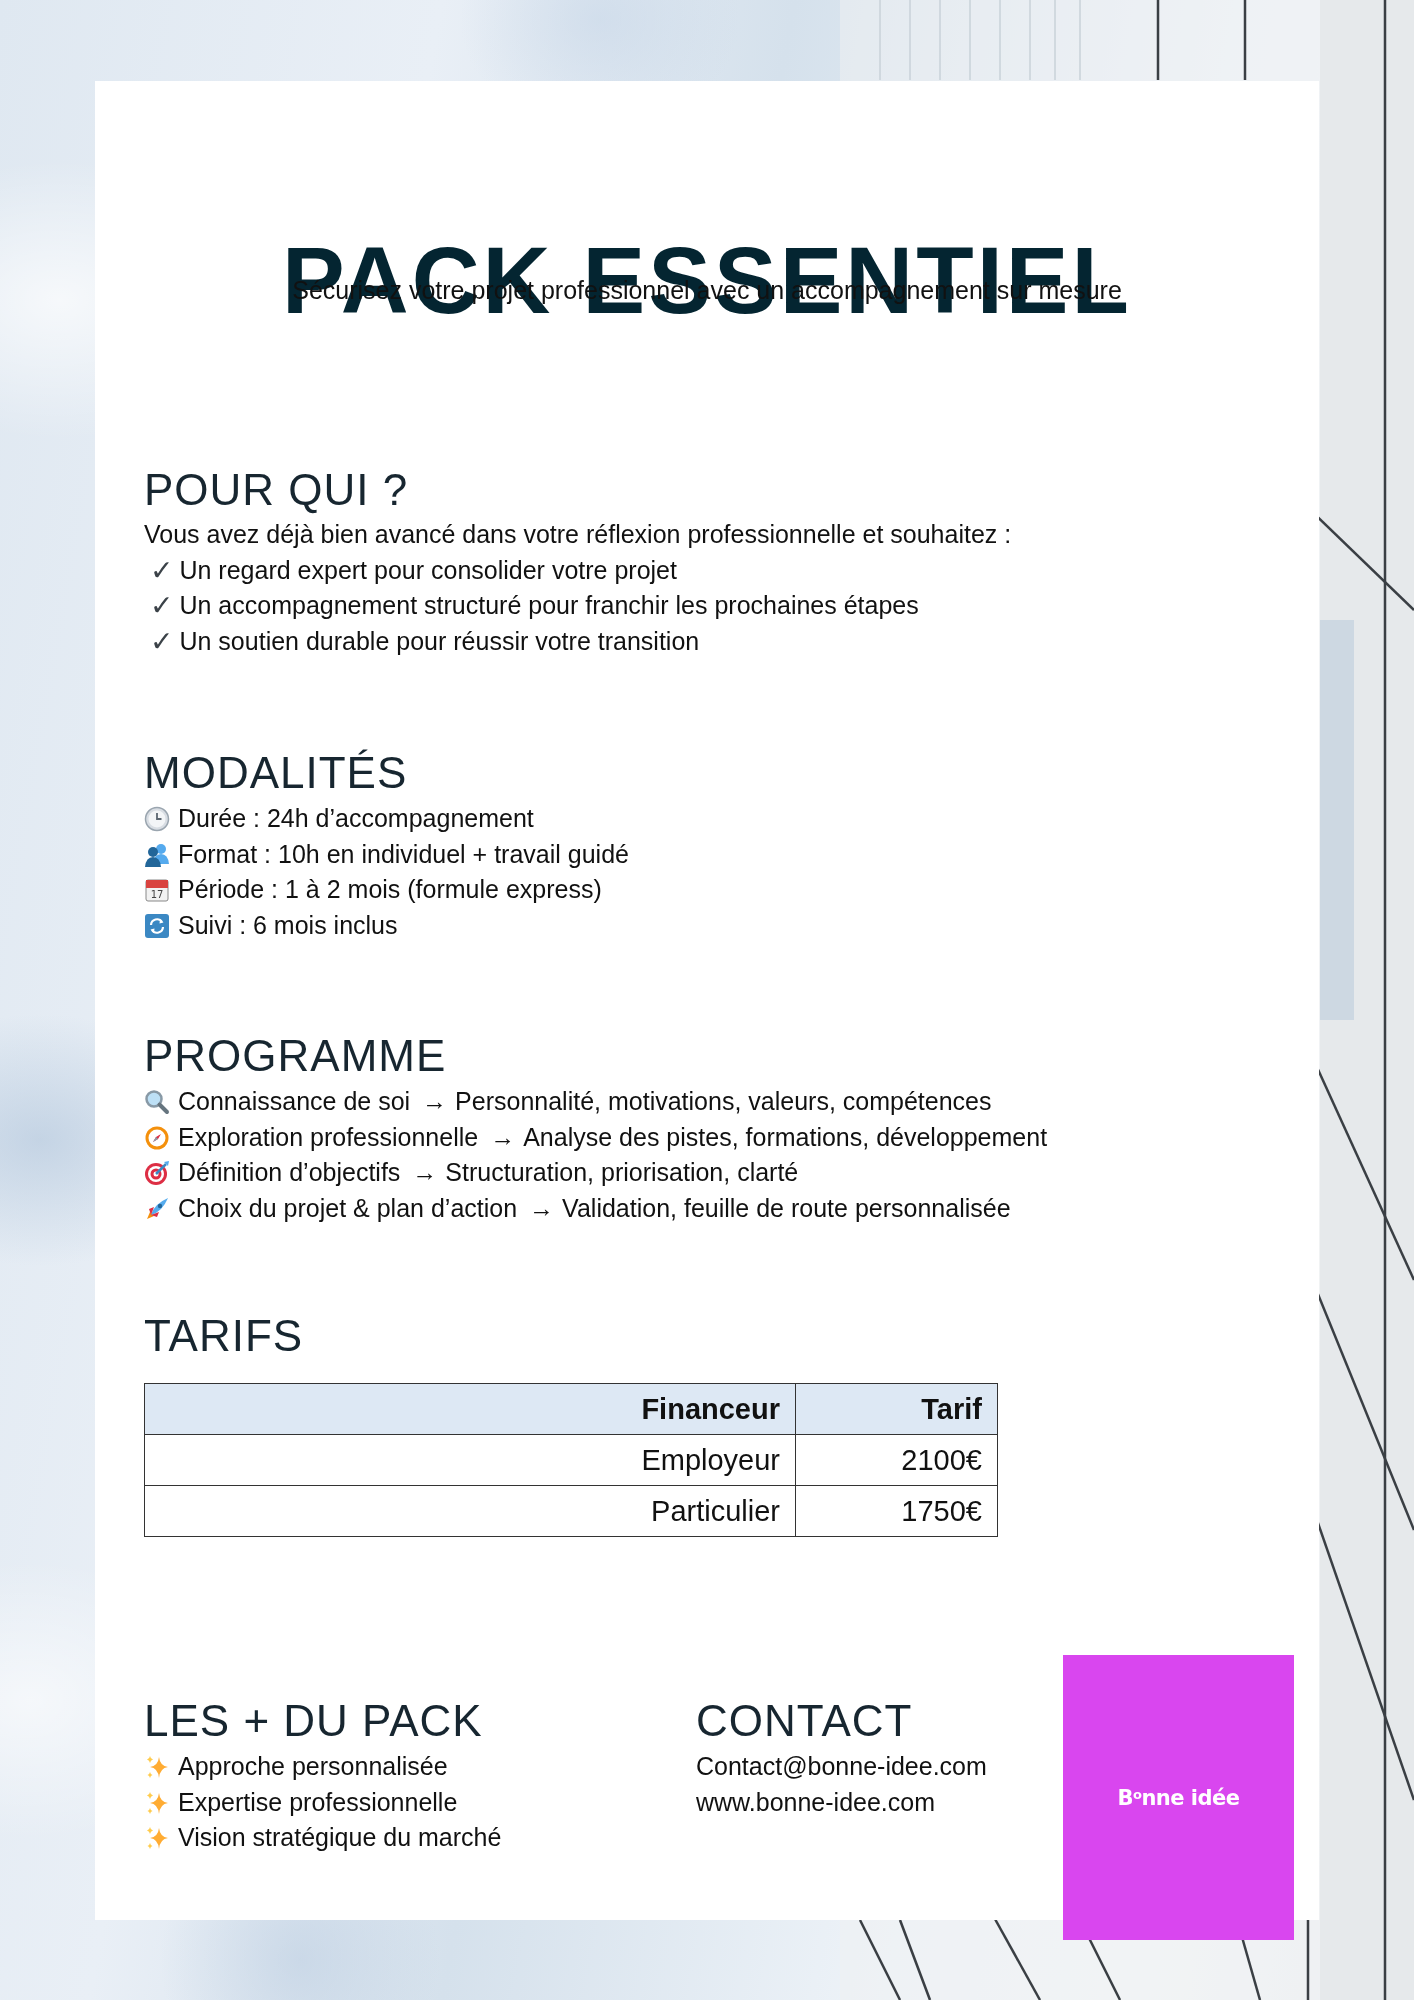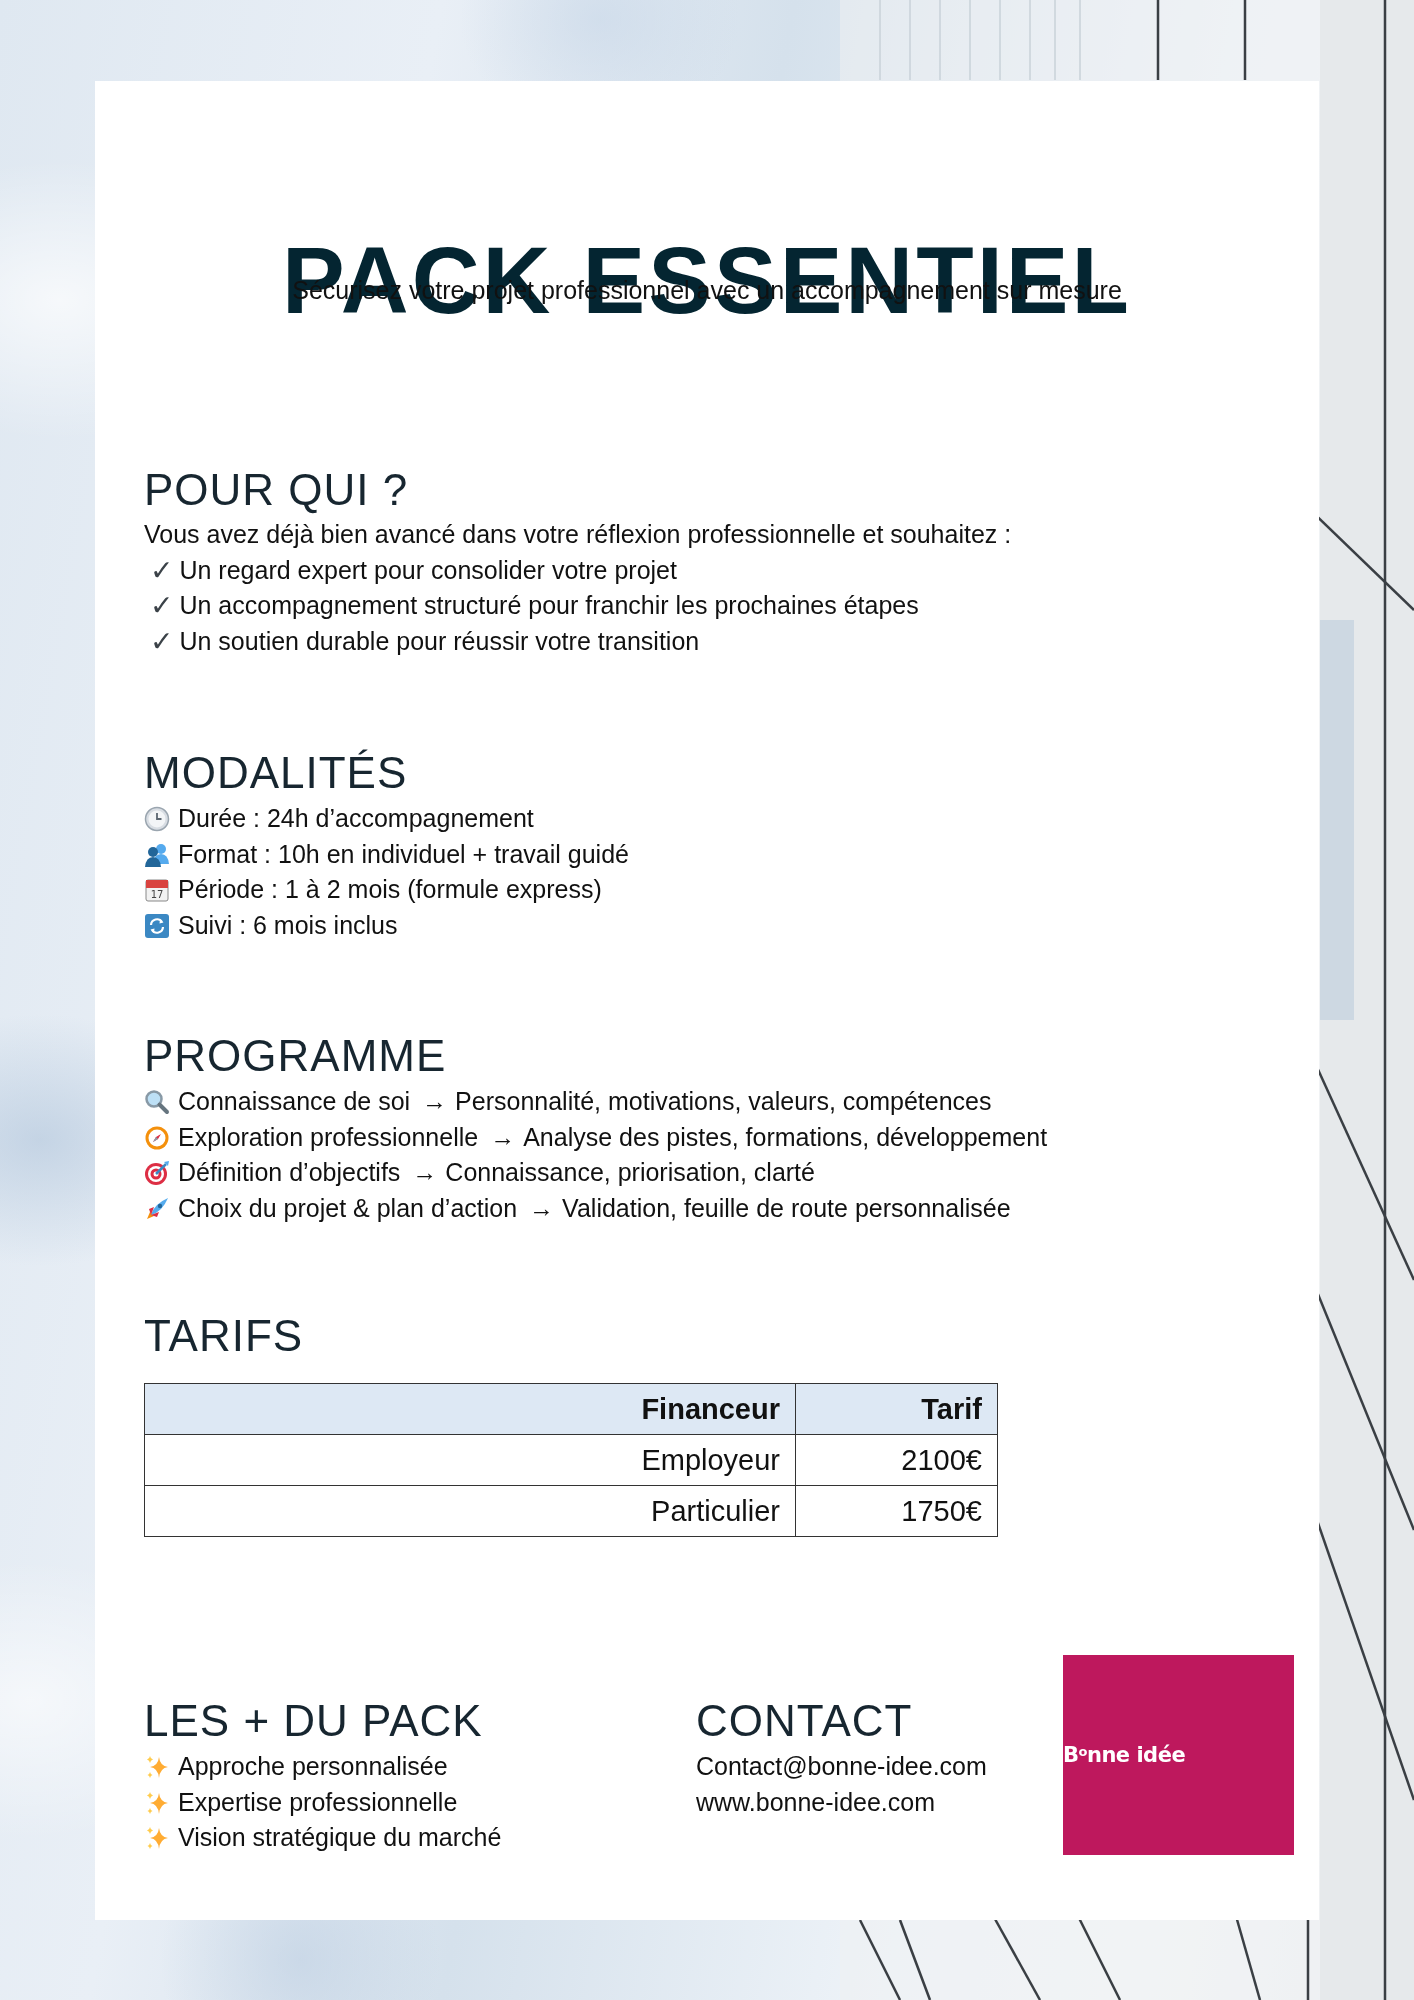--- a/index.html
+++ b/index.html
@@ -46,22 +46,22 @@
   table.tarifs {
     position: absolute; left: 49px; top: 1302px; width: 854px;
     border-collapse: collapse; font-size: 29px; color: #111;
   }
   table.tarifs th, table.tarifs td {
     border: 1.5px solid #333; height: 50px; padding: 0 15px; text-align: right;
   }
   table.tarifs th { background: #dde8f4; font-weight: 700; }
   table.tarifs .c1 { width: 620px; }
   .logo {
-    position: absolute; left: 968px; top: 1574px; width: 231px; height: 200px;
-    background: #be185d; display: flex; align-items: center; justify-content: flex-start;
+    position: absolute; left: 968px; top: 1574px; width: 231px; height: 285px;
+    background: #d946ef; display: flex; align-items: center; justify-content: center;
   }
   .logo span { color: #fff; font-weight: 700; font-size: 21px; font-family: "DejaVu Sans", sans-serif; letter-spacing: -0.5px; }
   .logo sup { font-size: 13px; vertical-align: 6px; }
 </style>
 </head>
 <body>
 
 <div class="bg-clouds"></div>
 <svg class="bg-building" viewBox="0 0 574 2000" preserveAspectRatio="none">
   <rect x="0" y="0" width="574" height="2000" fill="#eef1f3" opacity="0.55"></rect>
@@ -180,21 +180,21 @@
       <svg class="ico" viewBox="0 0 26 26">
           <circle cx="12" cy="14" r="11" fill="#dd2e44"></circle>
           <circle cx="12" cy="14" r="8" fill="#fff"></circle>
           <circle cx="12" cy="14" r="5.5" fill="#dd2e44"></circle>
           <circle cx="12" cy="14" r="2.5" fill="#fff"></circle>
           <path d="M12 14 L22 4" stroke="#3b88c3" stroke-width="2.5"></path>
           <path d="M20 2 L25 1 L24 6Z" fill="#55acee"></path>
         </svg>
       <span>Définition d’objectifs</span>
         <span class="arrow">→</span>
-        <span>Connaissance, priorisation, clarté</span>
+        <span>Structuration, priorisation, clarté</span>
     </div>
     <div class="line">
       <svg class="ico" viewBox="0 0 26 26">
           <path d="M3 23 L6 16 L10 20Z" fill="#f4900c"></path>
           <path d="M7 19 Q10 8 24 2 Q18 16 7 19Z" fill="#55acee"></path>
           <path d="M7 19 L5 13 L10 11Z M7 19 L13 21 L15 16Z" fill="#dd2e44"></path>
           <circle cx="16" cy="10" r="2.2" fill="#226699"></circle>
         </svg>
       <span>Choix du projet &amp; plan d’action</span>
         <span class="arrow">→</span>

